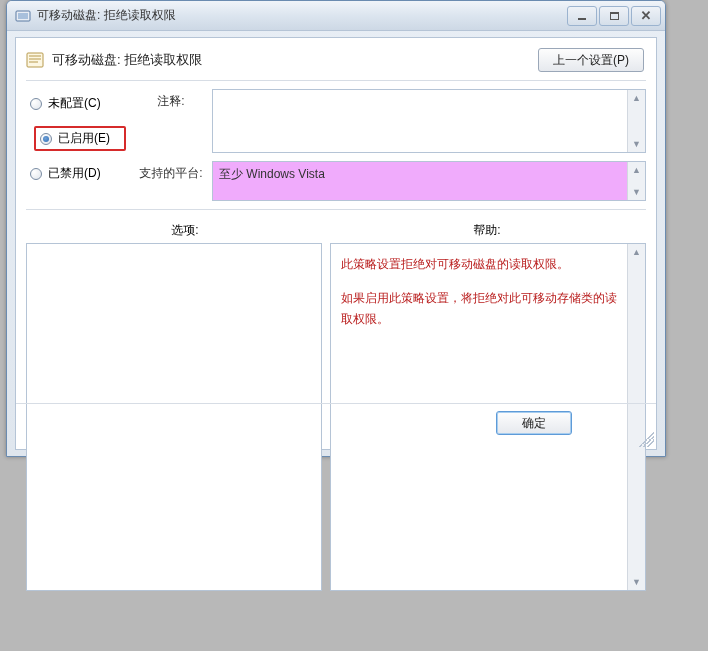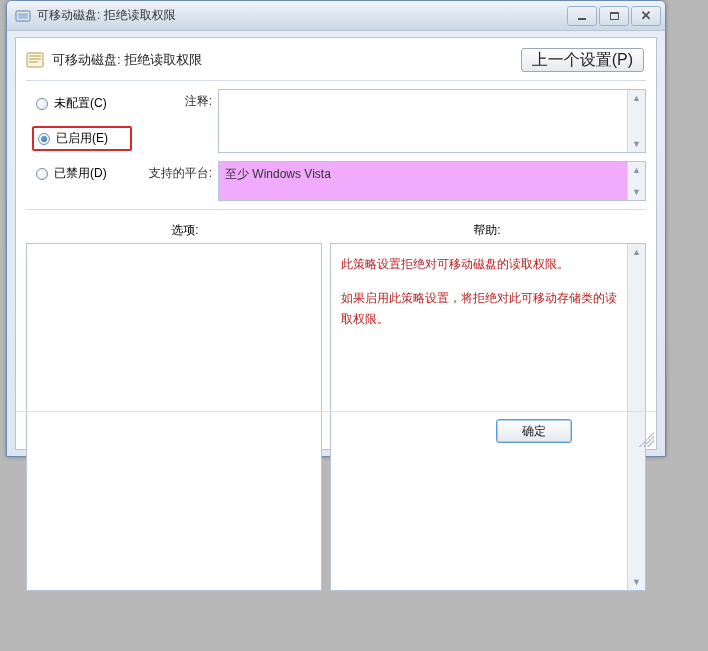--- a/index.html
+++ b/index.html
@@ -77,46 +77,47 @@
 .header-icon svg { width: 18px; height: 18px; }
 .header-title { flex: 1; color: #222; font-size: 13px; }
 .nav-btn {
   min-width: 106px;
   height: 24px;
   padding: 0 10px;
   background: linear-gradient(to bottom, #fdfdfd, #e6e9ee);
   border: 1px solid #9aa7b8;
   border-radius: 3px;
   color: #222;
-  font-size: 16px;
+  font-size: 12px;
   text-align: center;
   line-height: 22px;
 }
 .divider { height: 1px; background: #d7dde5; margin: 2px 10px 6px 10px; }
 .top-grid {
   display: flex;
-  padding: 2px 10px 6px 16px;
+  padding: 2px 10px 6px 10px;
   gap: 10px;
 }
 .radio-col {
   width: 100px;
   display: flex;
   flex-direction: column;
   gap: 12px;
   padding-top: 4px;
 }
 .radio-item {
   display: flex;
   align-items: center;
   gap: 6px;
   padding: 2px 4px;
 }
 .radio-item.highlighted {
   border: 2px solid #d62b2b;
   border-radius: 2px;
+  margin-left: 8px;
 }
 .radio-circle {
   width: 12px; height: 12px;
   border: 1px solid #7a8ca3;
   border-radius: 50%;
   background: radial-gradient(circle at 30% 30%, #fff, #e0e5ec);
   display: inline-flex;
   align-items: center;
   justify-content: center;
 }
@@ -126,21 +127,21 @@
   background: radial-gradient(circle at 40% 40%, #6fa0d8, #2f6fb5);
   border-radius: 50%;
 }
 .fields-col {
   flex: 1;
   display: grid;
   grid-template-columns: 70px 1fr;
   gap: 8px 6px;
   align-items: start;
 }
-.field-label { color: #333; padding-top: 4px; text-align: right; }
+.field-label { color: #333; padding-top: 4px; text-align: center; }
 .textbox {
   height: 64px;
   border: 1px solid #b5c4d6;
   background: #fff;
   position: relative;
 }
 .textbox-inner { position: absolute; inset: 0 18px 0 0; padding: 4px 6px; overflow: hidden; }
 .plat-box {
   height: 40px;
   border: 1px solid #b5c4d6;
@@ -179,21 +180,21 @@
 .right-inner {
   position: absolute; inset: 0 18px 0 0;
   padding: 10px 10px;
   color: #b91c1c;
   line-height: 1.7;
 }
 .right-inner p { margin-bottom: 14px; }
 .cursor-bar { display: inline-block; width: 1px; height: 14px; background: #333; vertical-align: text-bottom; margin-left: 1px; }
 .footer {
   position: absolute;
-  left: 0; right: 0; bottom: 0;
+  left: 0; right: 0; bottom: 8px;
   height: 38px;
   border-top: 1px solid #d7dde5;
   display: flex;
   align-items: center;
   justify-content: flex-end;
   padding-right: 84px;
   padding-left: 32px;
 }
 .ok-btn {
   min-width: 76px;

